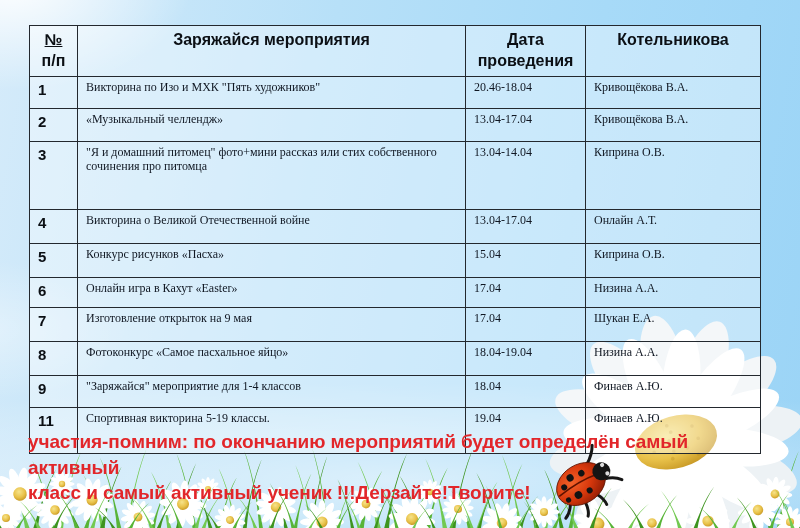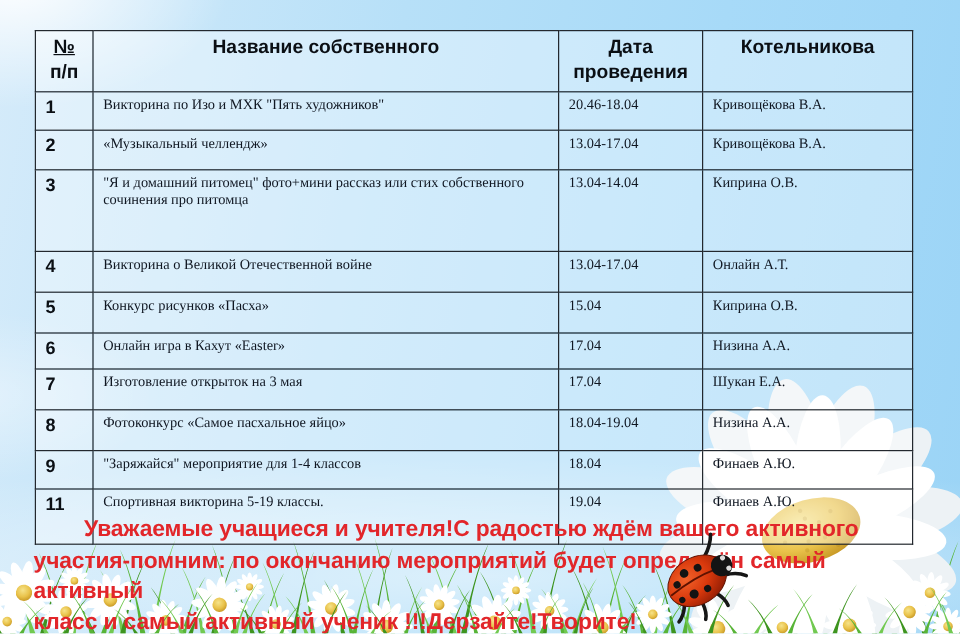--- a/index.html
+++ b/index.html
@@ -283,21 +283,21 @@
   <table class="events">
     <colgroup>
         <col style="width:48px">
         <col style="width:388px">
         <col style="width:120px">
         <col style="width:175px">
       </colgroup>
     <thead>
       <tr>
         <th><span class="u">№</span><br><span>п/п</span></th>
-        <th>Название собственного</th>
+        <th>Заряжайся мероприятия</th>
         <th>Дата проведения</th>
         <th>Котельникова</th>
       </tr>
     </thead>
     <tbody>
       <tr>
           <td class="c-num">1</td>
           <td class="c-txt">Викторина по Изо и МХК "Пять художников"</td>
           <td class="c-txt">20.46-18.04</td>
           <td class="c-txt">Кривощёкова В.А.</td>
@@ -327,21 +327,21 @@
           <td class="c-txt">Киприна О.В.</td>
         </tr>
       <tr>
           <td class="c-num">6</td>
           <td class="c-txt">Онлайн игра в Кахут «Easter»</td>
           <td class="c-txt">17.04</td>
           <td class="c-txt">Низина А.А.</td>
         </tr>
       <tr>
           <td class="c-num">7</td>
-          <td class="c-txt">Изготовление открыток на 3 мая</td>
+          <td class="c-txt">Изготовление открыток на 9 мая</td>
           <td class="c-txt">17.04</td>
           <td class="c-txt">Шукан Е.А.</td>
         </tr>
       <tr>
           <td class="c-num">8</td>
           <td class="c-txt">Фотоконкурс «Самое пасхальное яйцо»</td>
           <td class="c-txt">18.04-19.04</td>
           <td class="c-txt">Низина А.А.</td>
         </tr>
       <tr>
@@ -353,21 +353,20 @@
       <tr>
           <td class="c-num">11</td>
           <td class="c-txt">Спортивная викторина 5-19 классы.</td>
           <td class="c-txt">19.04</td>
           <td class="c-txt">Финаев А.Ю.</td>
         </tr>
     </tbody>
   </table>
 
   <div class="announcement">
-    <div class="ln1">Уважаемые учащиеся и учителя!С радостью ждём вашего активного</div>
     <div>участия-помним: по окончанию мероприятий будет определён самый активный</div>
     <div>класс и самый активный ученик !!!Дерзайте!Творите!</div>
   </div>
 
   <svg class="bug" width="96" height="84" viewBox="-48 -42 96 84">
     <g transform="rotate(-32)">
       <g stroke="#161616" stroke-width="3" fill="none" stroke-linecap="round">
         <path d="M16,-14 q9,-5 14,-13"></path>
         <path d="M22,8 q10,3 15,10"></path>
         <path d="M8,17 q4,8 3,14"></path>

